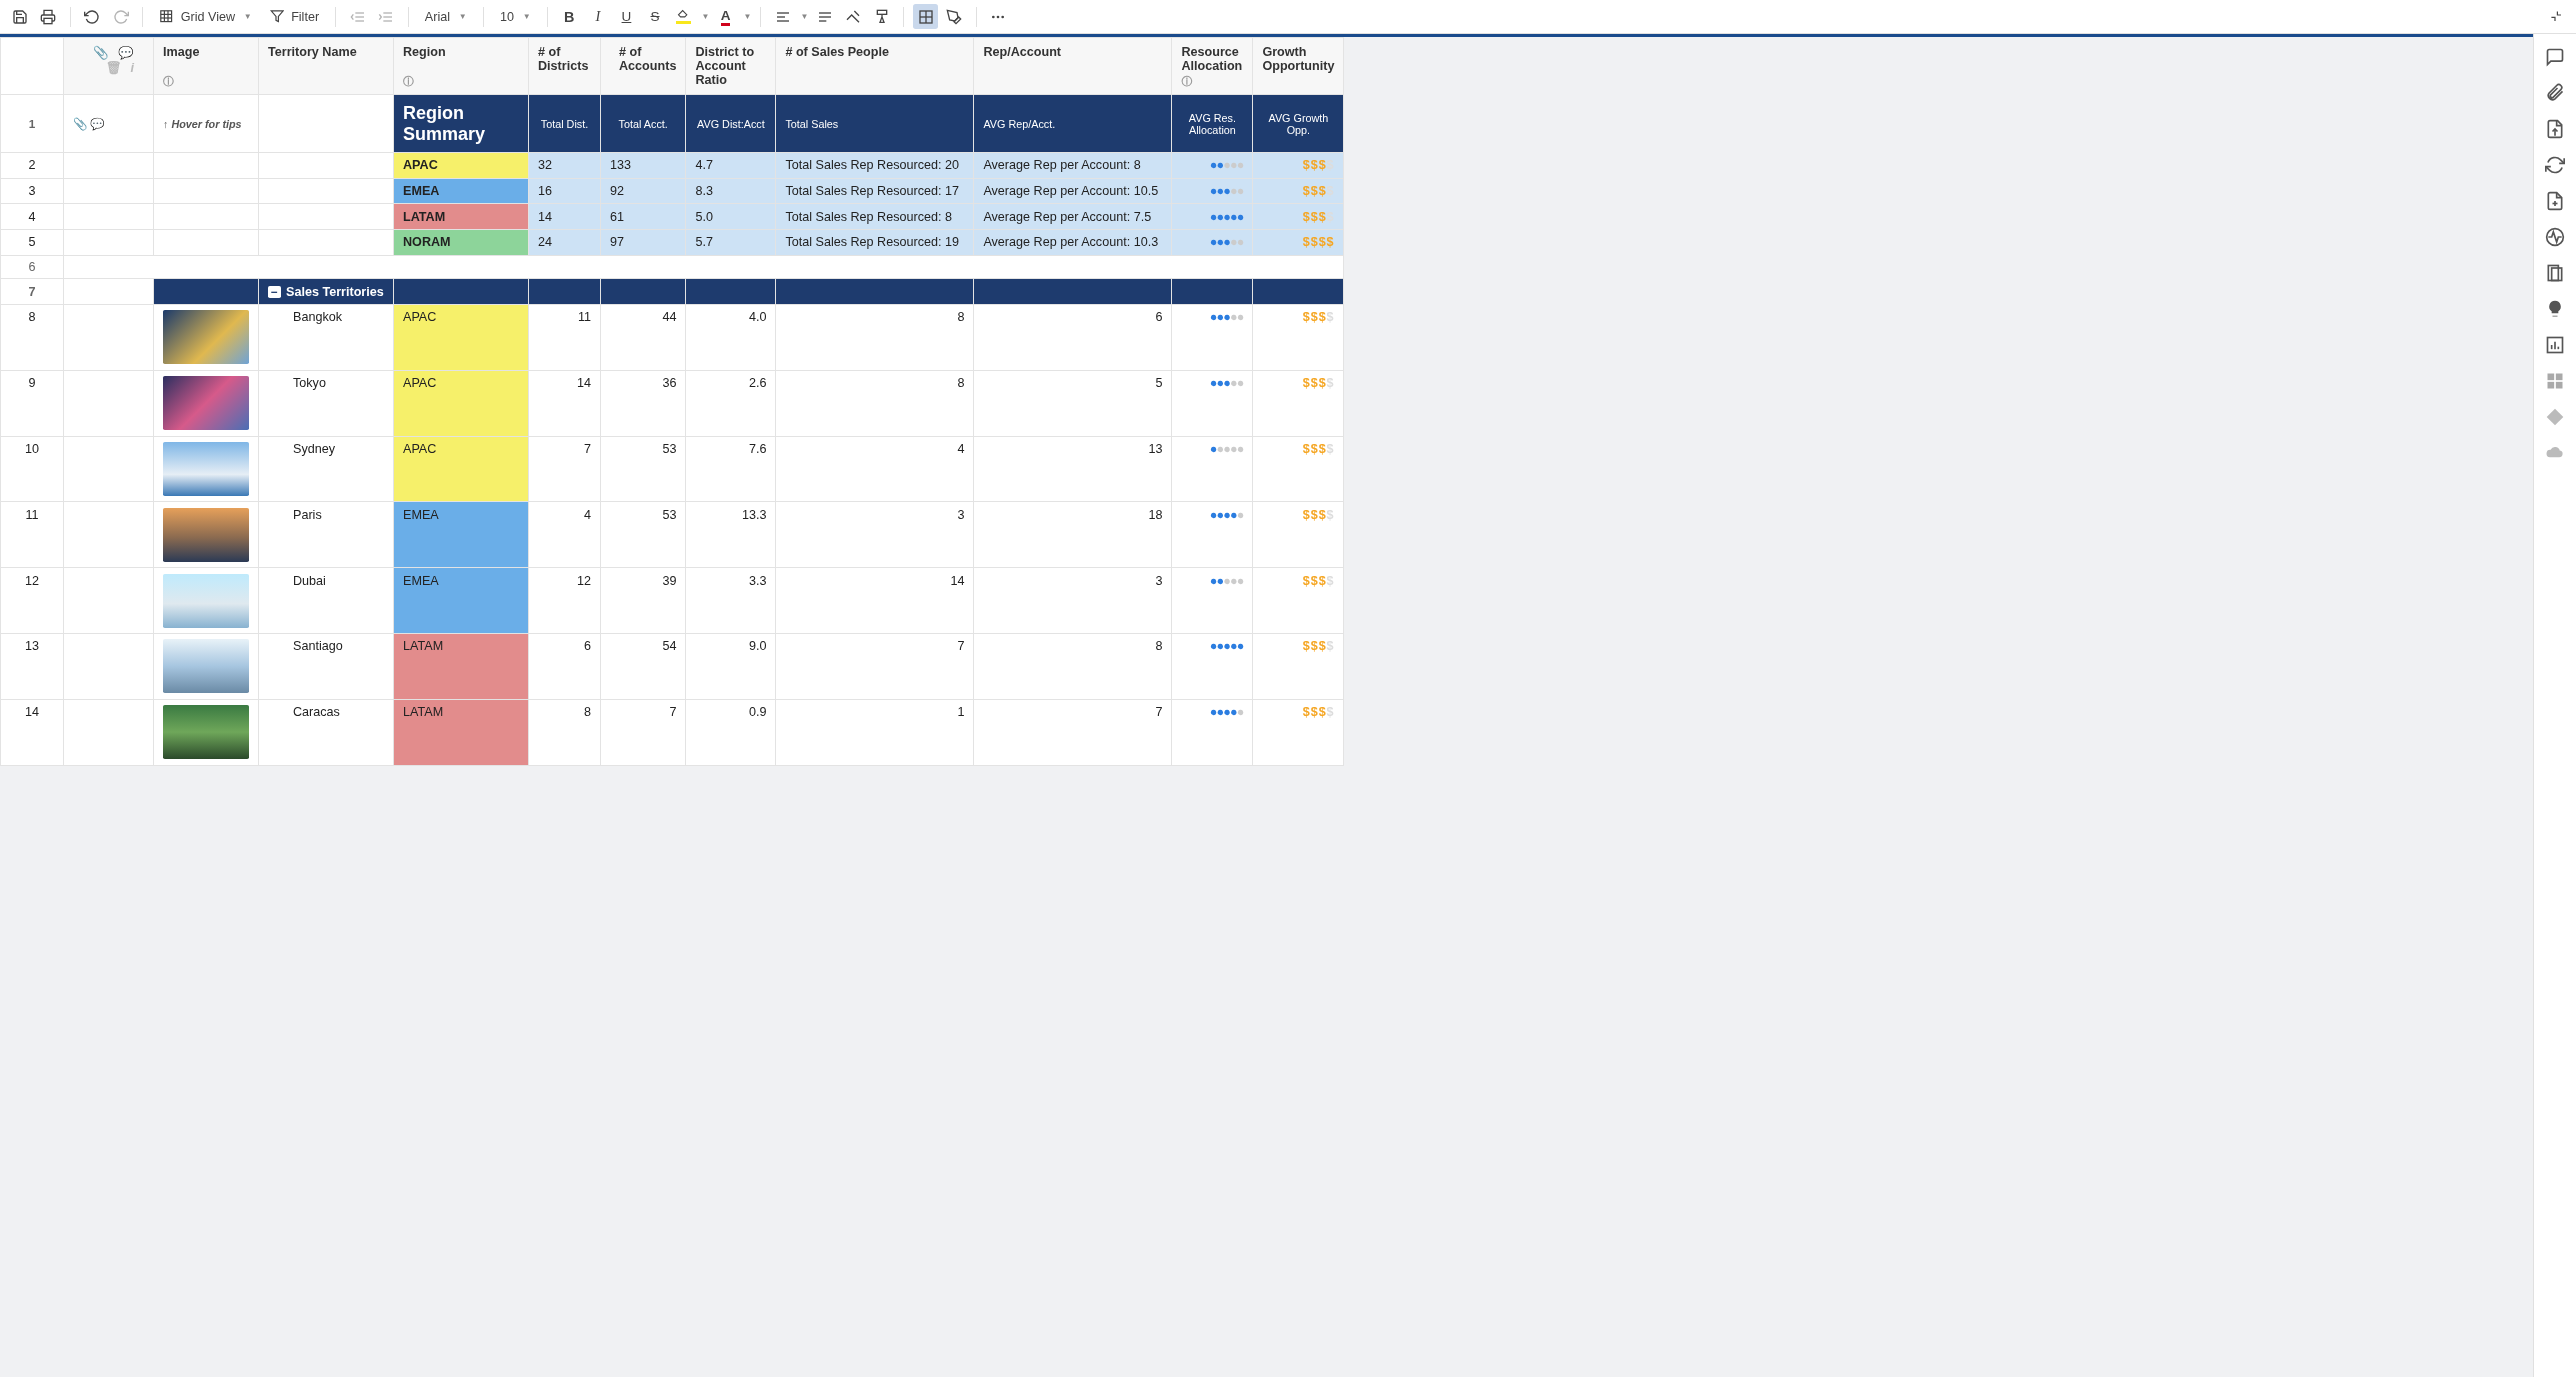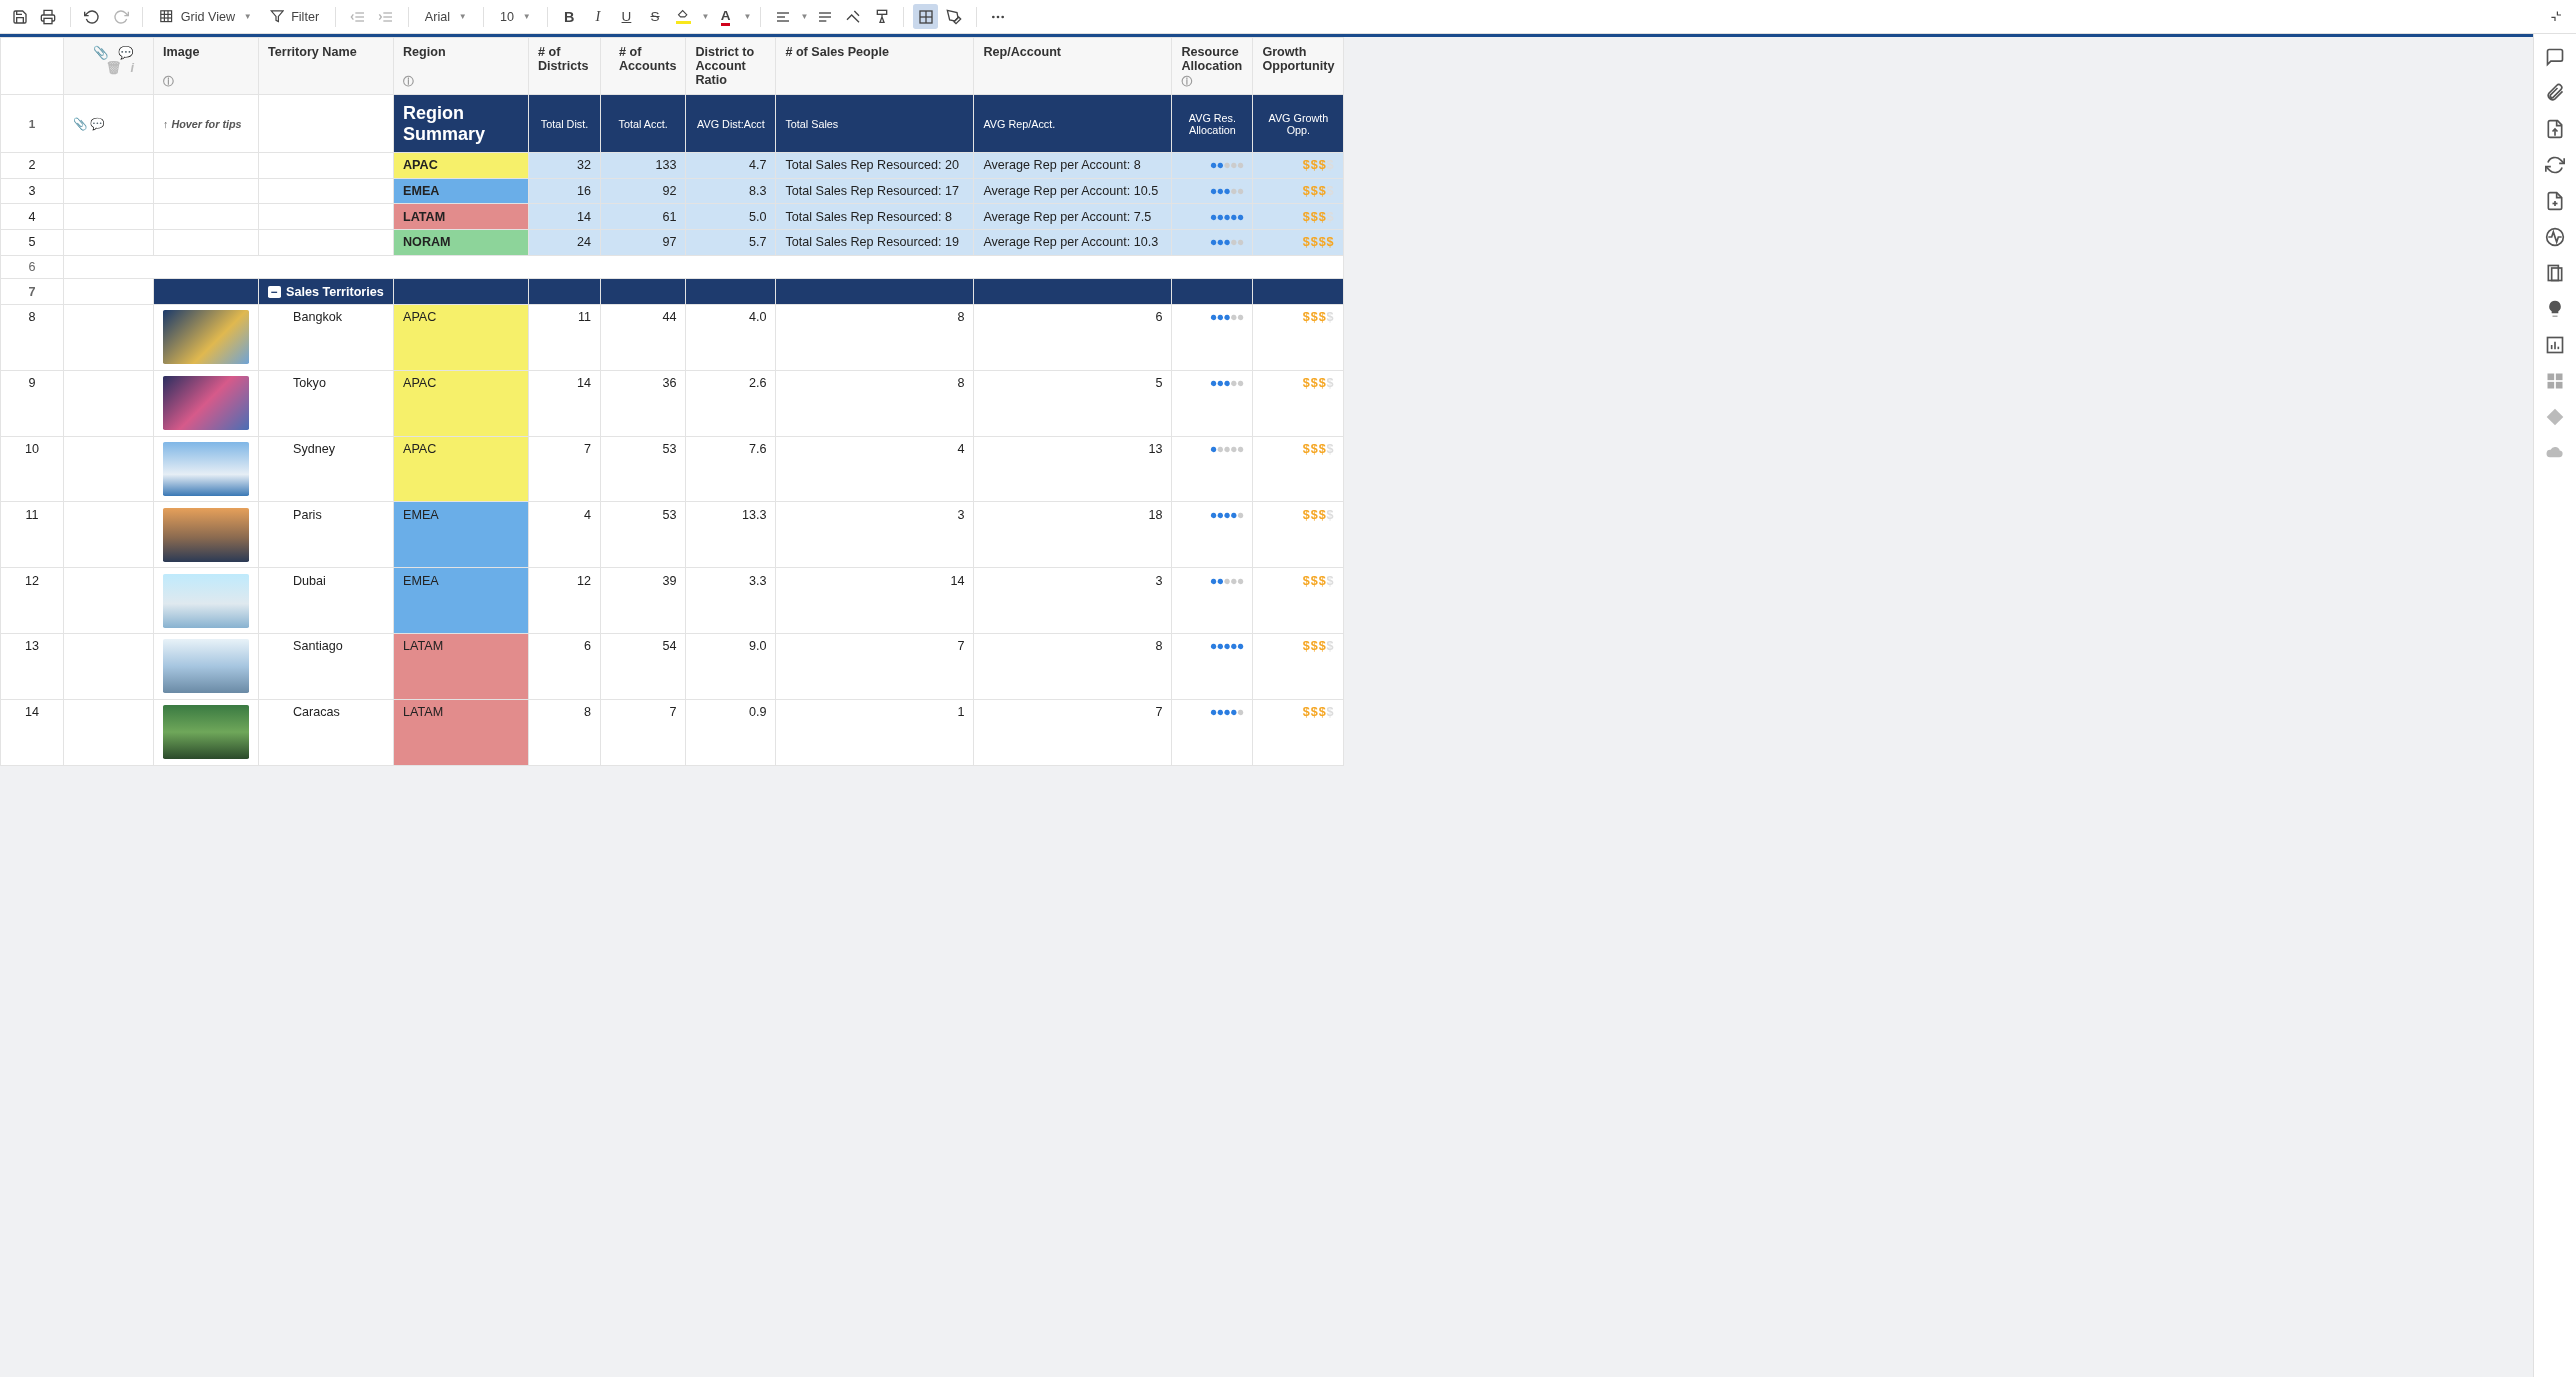--- a/index.html
+++ b/index.html
@@ -47,21 +47,21 @@
 
 .att-icons { color: #bbb; font-size: 12.6px; letter-spacing: 2.7px; text-align:right; padding-right:7.2px;}
 
 
 tr.sum-head td { background: #1e3b6e; color: #fff; font-weight: 600; padding: 7.2px 9px; font-size: 11.7px; }
 tr.sum-head td.sum-title { font-size: 18px; }
 tr.sum-head td.sub { font-weight: 400; font-size: 10.8px; text-align: center; }
 
 
 tr.region-row td { background: #cde2f5; padding: 5.4px 9px; color: #222; }
-tr.region-row td.num { text-align: right; }
+tr.region-row td.num { }
 td.region-cell { font-weight: 600; }
 .reg-apac { background: #f6f06a !important; }
 .reg-emea { background: #6aaee8 !important; }
 .reg-latam { background: #e28c8c !important; margin-left: 40px; }
 .reg-noram { background: #8dd49a !important; }
 
 tr.empty td { height: 23.4px; background: #fff; }
 
 
 tr.terr-head td { background: #1e3b6e; color: #fff; font-weight: 600; padding: 5.4px 9px; }

